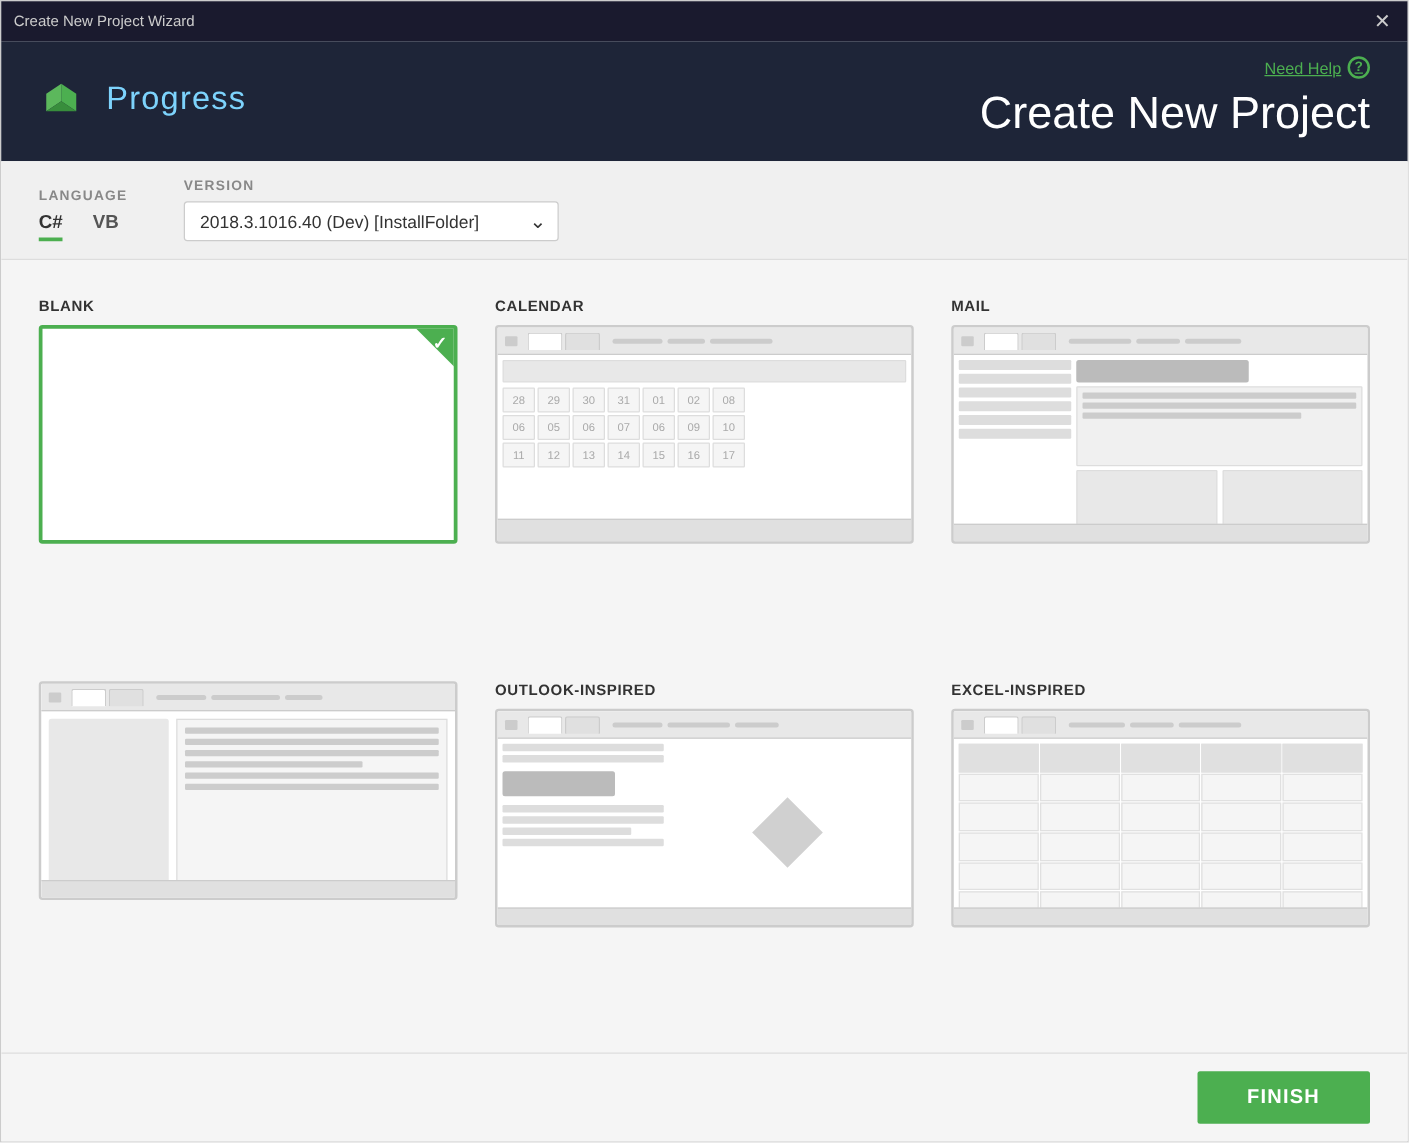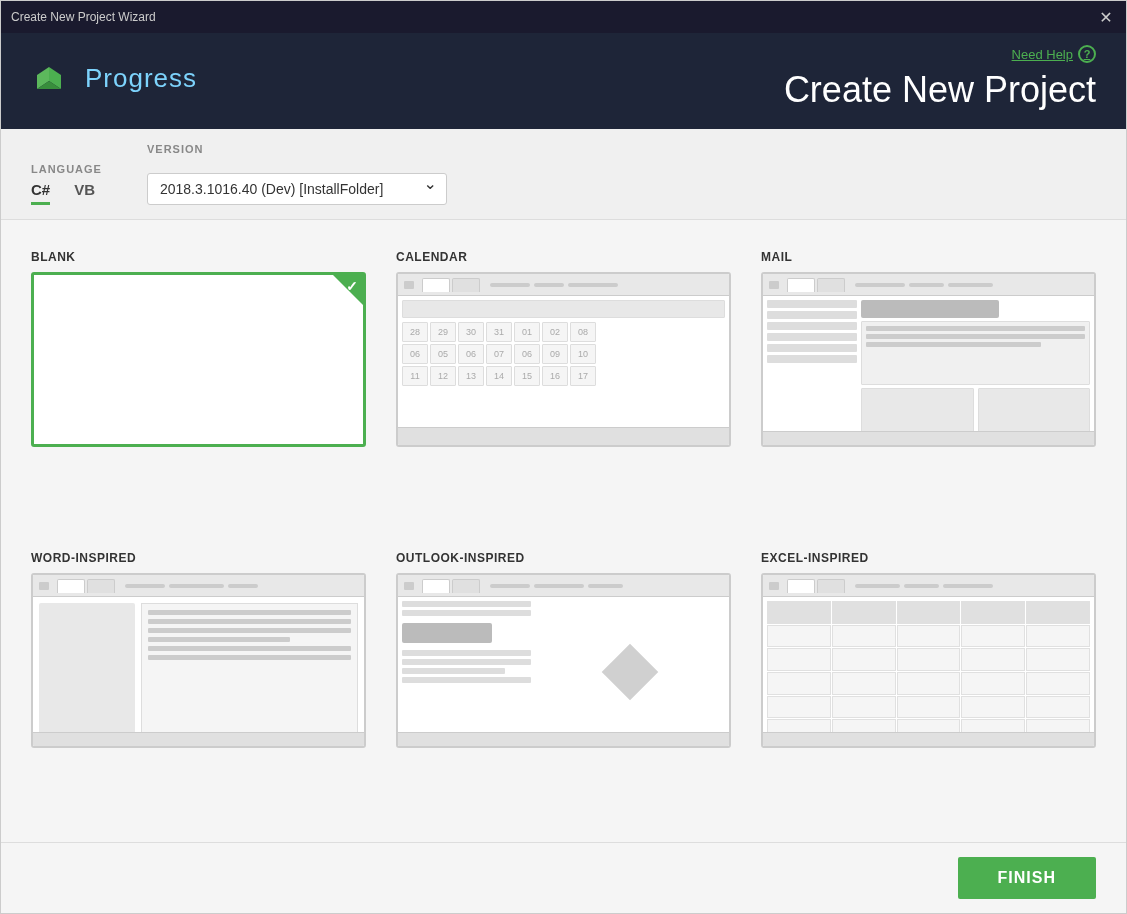--- a/index.html
+++ b/index.html
@@ -156,21 +156,20 @@
       appearance: none;
       background: #fff;
       border: 1px solid #ccc;
       border-radius: 3px;
       padding: 7px 40px 7px 12px;
       font-size: 14px;
       color: #333;
       cursor: pointer;
       min-width: 300px;
       outline: none;
-      margin-top: 12px;
     }
     .select-arrow {
       position: absolute;
       right: 10px;
       pointer-events: none;
       font-size: 16px;
       color: #333;
     }
 
     .templates-grid {
@@ -580,21 +579,20 @@
                 <div style="flex:1; background:#e8e8e8; border:1px solid #ddd; border-radius:1px;"></div>
                 <div style="flex:1; background:#e8e8e8; border:1px solid #ddd; border-radius:1px;"></div>
               </div>
             </div>
           </div>
           <div style="height:14px; background:#e0e0e0; position:absolute; bottom:0; left:0; right:0; border-top:1px solid #ccc;"></div>
         </div>
       </div>
 
       <div class="template-item">
-        <span class="template-label">WORD-INSPIRED</span>
         <div class="template-preview">
           <div class="sketch-toolbar">
             <div class="sketch-toolbar-icon"></div>
             <div class="sketch-tabs">
               <div class="sketch-tab active-tab"></div>
               <div class="sketch-tab"></div>
             </div>
             <div style="flex:1; margin-left:6px; display:flex; gap:4px; align-items:center;">
               <div class="sketch-toolbar-line" style="width:40px;"></div>
               <div class="sketch-toolbar-line" style="width:55px;"></div>

